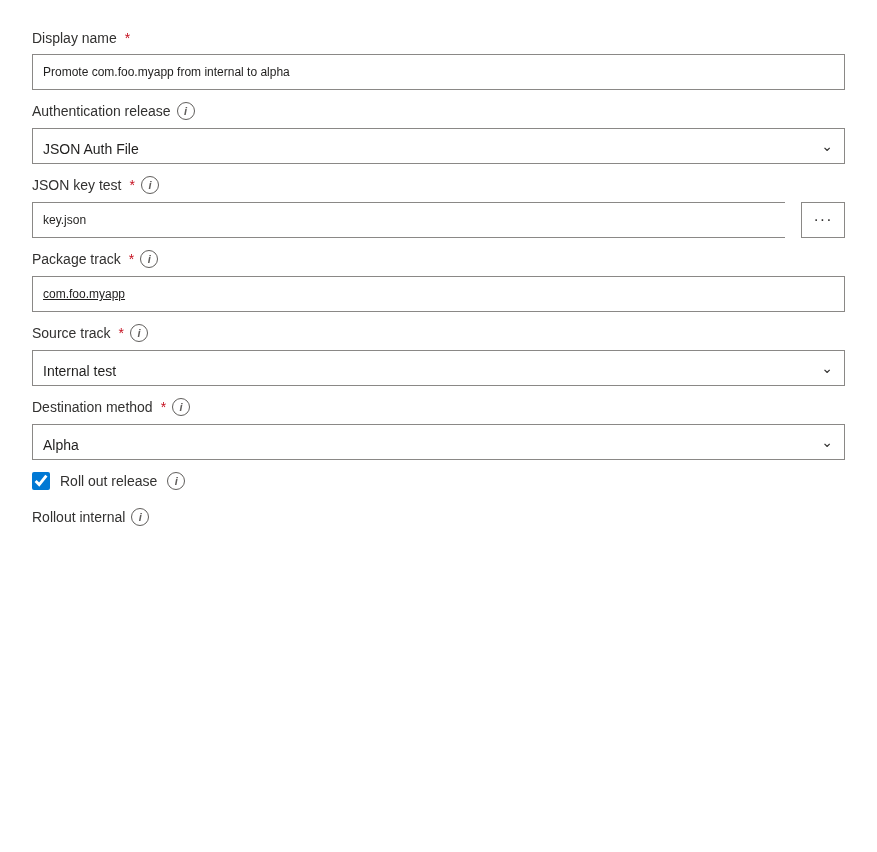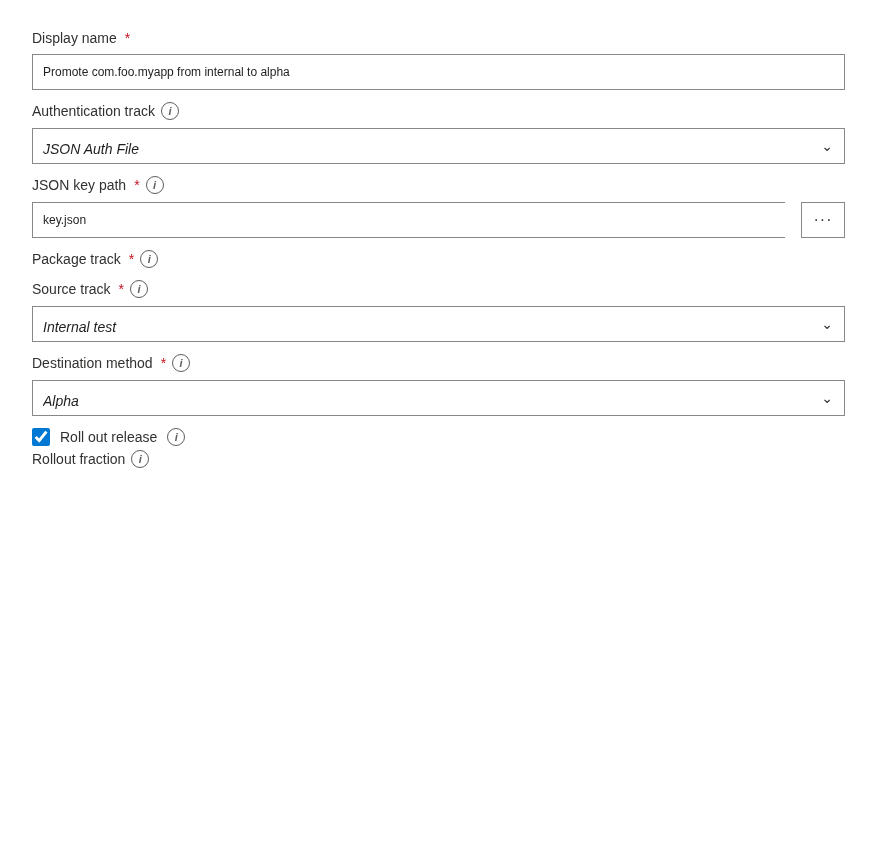--- a/index.html
+++ b/index.html
@@ -101,21 +101,20 @@
       height: 36px;
       border: 1px solid #8a8886;
       padding: 12px 40px 6px 10px;
       font-size: 14px;
       color: #201f1e;
       background: #fff;
       appearance: none;
       -webkit-appearance: none;
       cursor: pointer;
       outline: none;
-      font-style: italic;
     }
 
     .dropdown-chevron {
       position: absolute;
       right: 12px;
       top: 50%;
       transform: translateY(-50%);
       pointer-events: none;
       color: #323130;
       font-size: 14px;
@@ -123,21 +122,21 @@
 
     .underlined-text {
       text-decoration: underline;
       color: #201f1e;
     }
 
     .checkbox-row {
       display: flex;
       align-items: center;
       gap: 10px;
-      margin-bottom: 4px;
+      margin-bottom: 18px;
     }
 
     .checkbox-wrapper {
       display: flex;
       align-items: center;
       gap: 10px;
     }
 
     .checkbox-input {
       width: 18px;
@@ -159,51 +158,52 @@
   <div class="field-group">
     <div class="field-label">
       <span>Display name</span>
       <span class="required-star">*</span>
     </div>
     <input type="text" class="text-input" value="Promote com.foo.myapp from internal to alpha" style="">
   </div>
 
   <div class="field-group">
     <div class="field-label">
-      <span>Authentication track</span>
+      <span>Authentication release</span>
       <span class="info-icon">i</span>
     </div>
     <div class="dropdown-container">
       <select class="dropdown-select">
         <option>JSON Auth File</option>
         <option>Service Account Key</option>
         <option>OAuth2</option>
       </select>
       <span class="dropdown-chevron">⌄</span>
     </div>
   </div>
 
   <div class="field-group">
     <div class="field-label">
-      <span>JSON key path</span>
+      <span>JSON key test</span>
       <span class="required-star">*</span>
       <span class="info-icon">i</span>
     </div>
     <div class="input-with-button">
       <input type="text" class="text-input" value="key.json" style="">
       <button class="browse-button">···</button>
     </div>
   </div>
 
   <div class="field-group">
     <div class="field-label">
       <span>Package track</span>
       <span class="required-star">*</span>
       <span class="info-icon">i</span>
     </div>
+    <input type="text" class="text-input underlined-text" style="text-decoration: underline; color: rgb(32, 31, 30);" value="com.foo.myapp">
   </div>
 
   <div class="field-group">
     <div class="field-label">
       <span>Source track</span>
       <span class="required-star">*</span>
       <span class="info-icon">i</span>
     </div>
     <div class="dropdown-container">
       <select class="dropdown-select">
@@ -235,18 +235,18 @@
   <div class="checkbox-row">
     <div class="checkbox-wrapper">
       <input type="checkbox" class="checkbox-input" id="rollout-checkbox" checked="" style="">
       <label for="rollout-checkbox" class="checkbox-label">Roll out release</label>
       <span class="info-icon">i</span>
     </div>
   </div>
 
   <div class="field-group">
     <div class="field-label">
-      <span>Rollout fraction</span>
+      <span>Rollout internal</span>
       <span class="info-icon">i</span>
     </div>
   </div>
 
 </div>
 
 </body></html>

